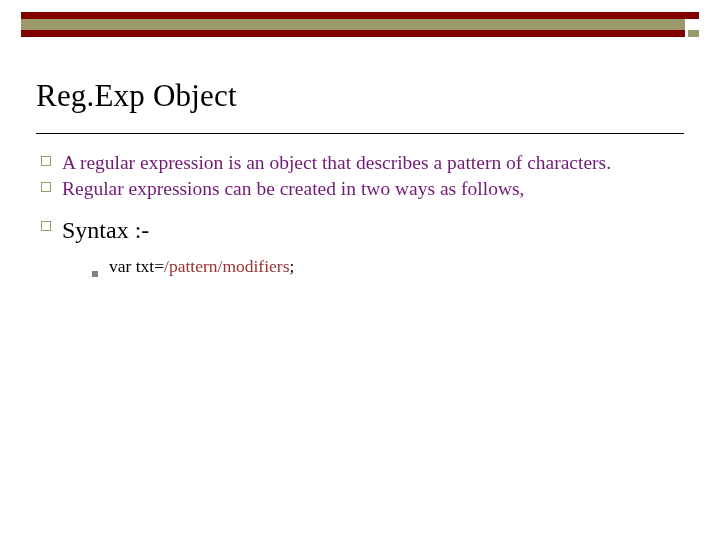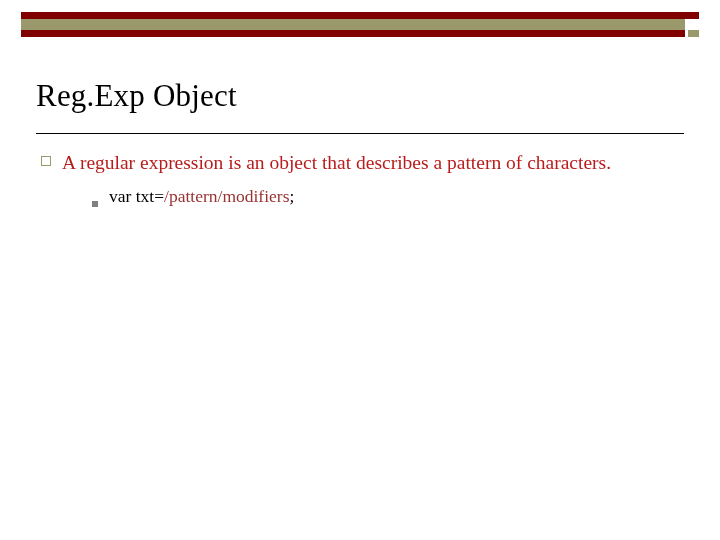--- a/index.html
+++ b/index.html
@@ -112,21 +112,21 @@
     width: 8px;
     height: 8px;
     border: 1px solid #99996b;
     background: transparent;
     margin-left: 5px;
   }
   .l1-text {
     flex: 1;
     font-size: 19.5px;
     line-height: 25px;
-    color: #b91c1c;
+    color: #701a75;
     text-align: justify;
     text-justify: inter-word;
   }
   .l1-text.nojust { text-align: left; }
 
   .syntax-row { margin-top: 14px; }
   .syntax-text {
     flex: 1;
     font-size: 24px;
     line-height: 30px;
@@ -182,21 +182,33 @@
   <div class="body">
 
     <div class="bullet-row">
       <div class="marker">
         <span class="sq-hollow"></span>
       </div>
       <div class="l1-text"><span>A regular expression is an object that describes a pattern of characters.</span></div>
     </div>
 
 
-
+    <div class="bullet-row">
+      <div class="marker">
+        <span class="sq-hollow"></span>
+      </div>
+      <div class="l1-text nojust"><span>Regular expressions can be created in two ways as follows,</span></div>
+    </div>
+
+    <div class="bullet-row syntax-row">
+      <div class="marker">
+        <span class="sq-hollow"></span>
+      </div>
+      <div class="syntax-text">Syntax :-</div>
+    </div>
 
     <div class="sub-list">
 
 
       <div class="sub-row">
         <div class="sub-marker">
           <span class="sq-filled"></span>
         </div>
         <div class="sub-text"><span>var txt=</span><span class="red">/pattern/modifiers</span><span>;</span></div>
       </div>

